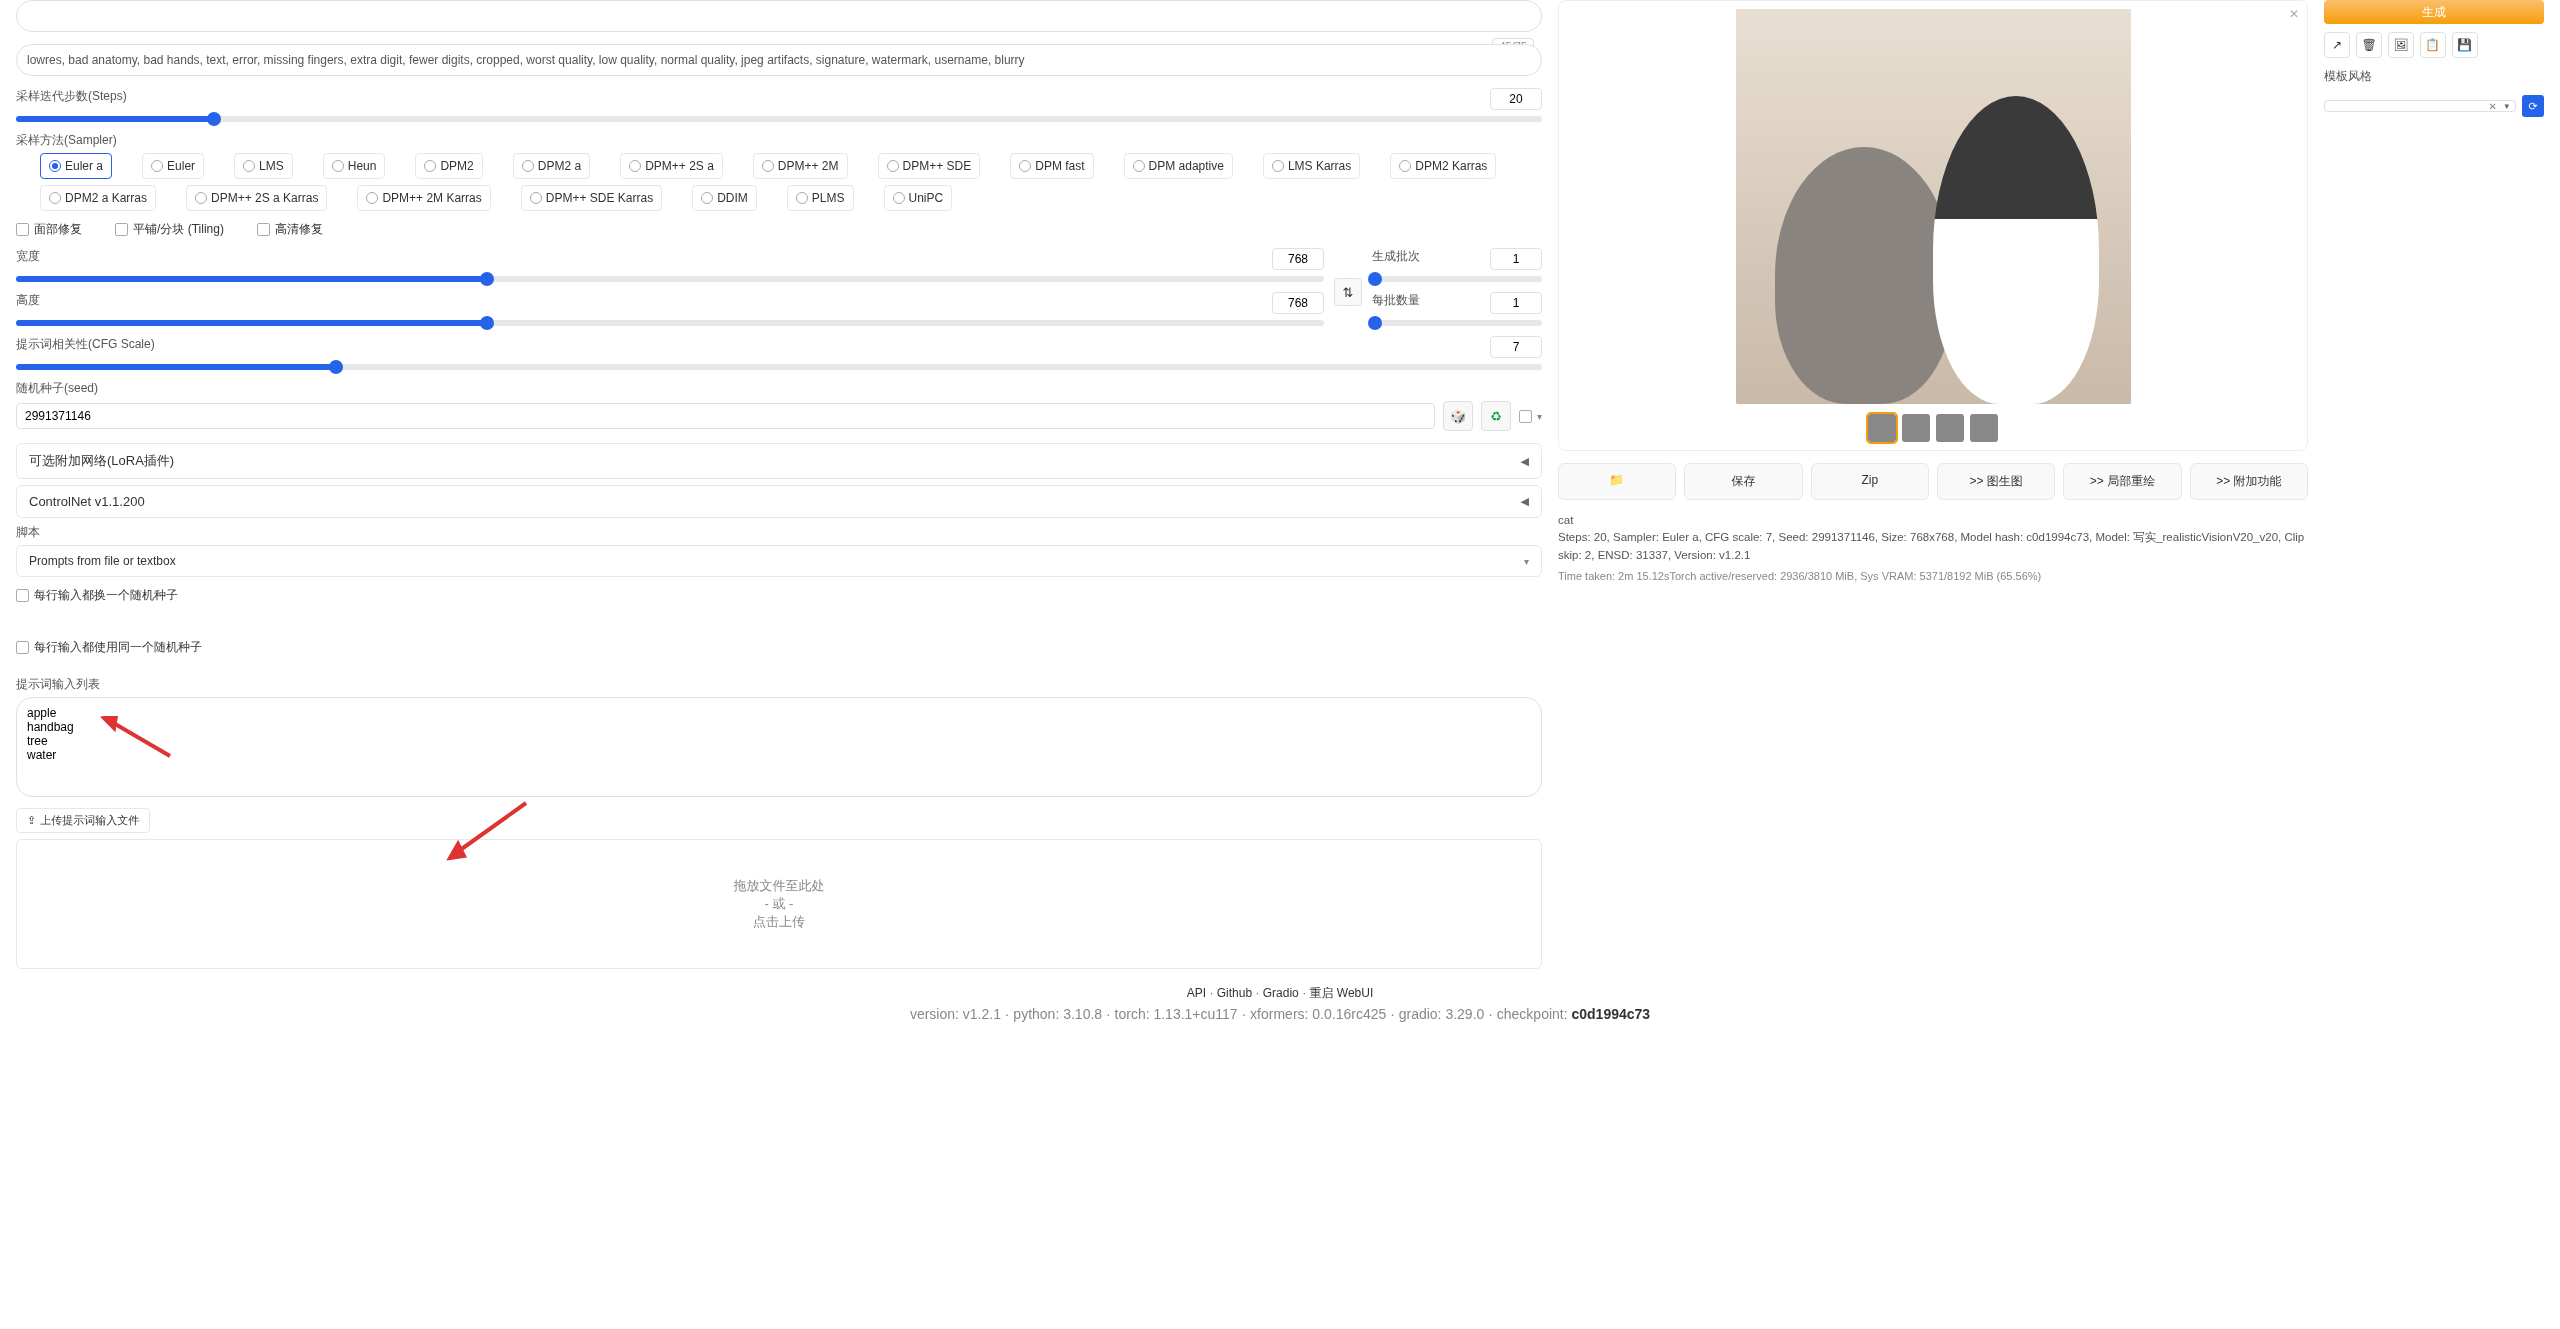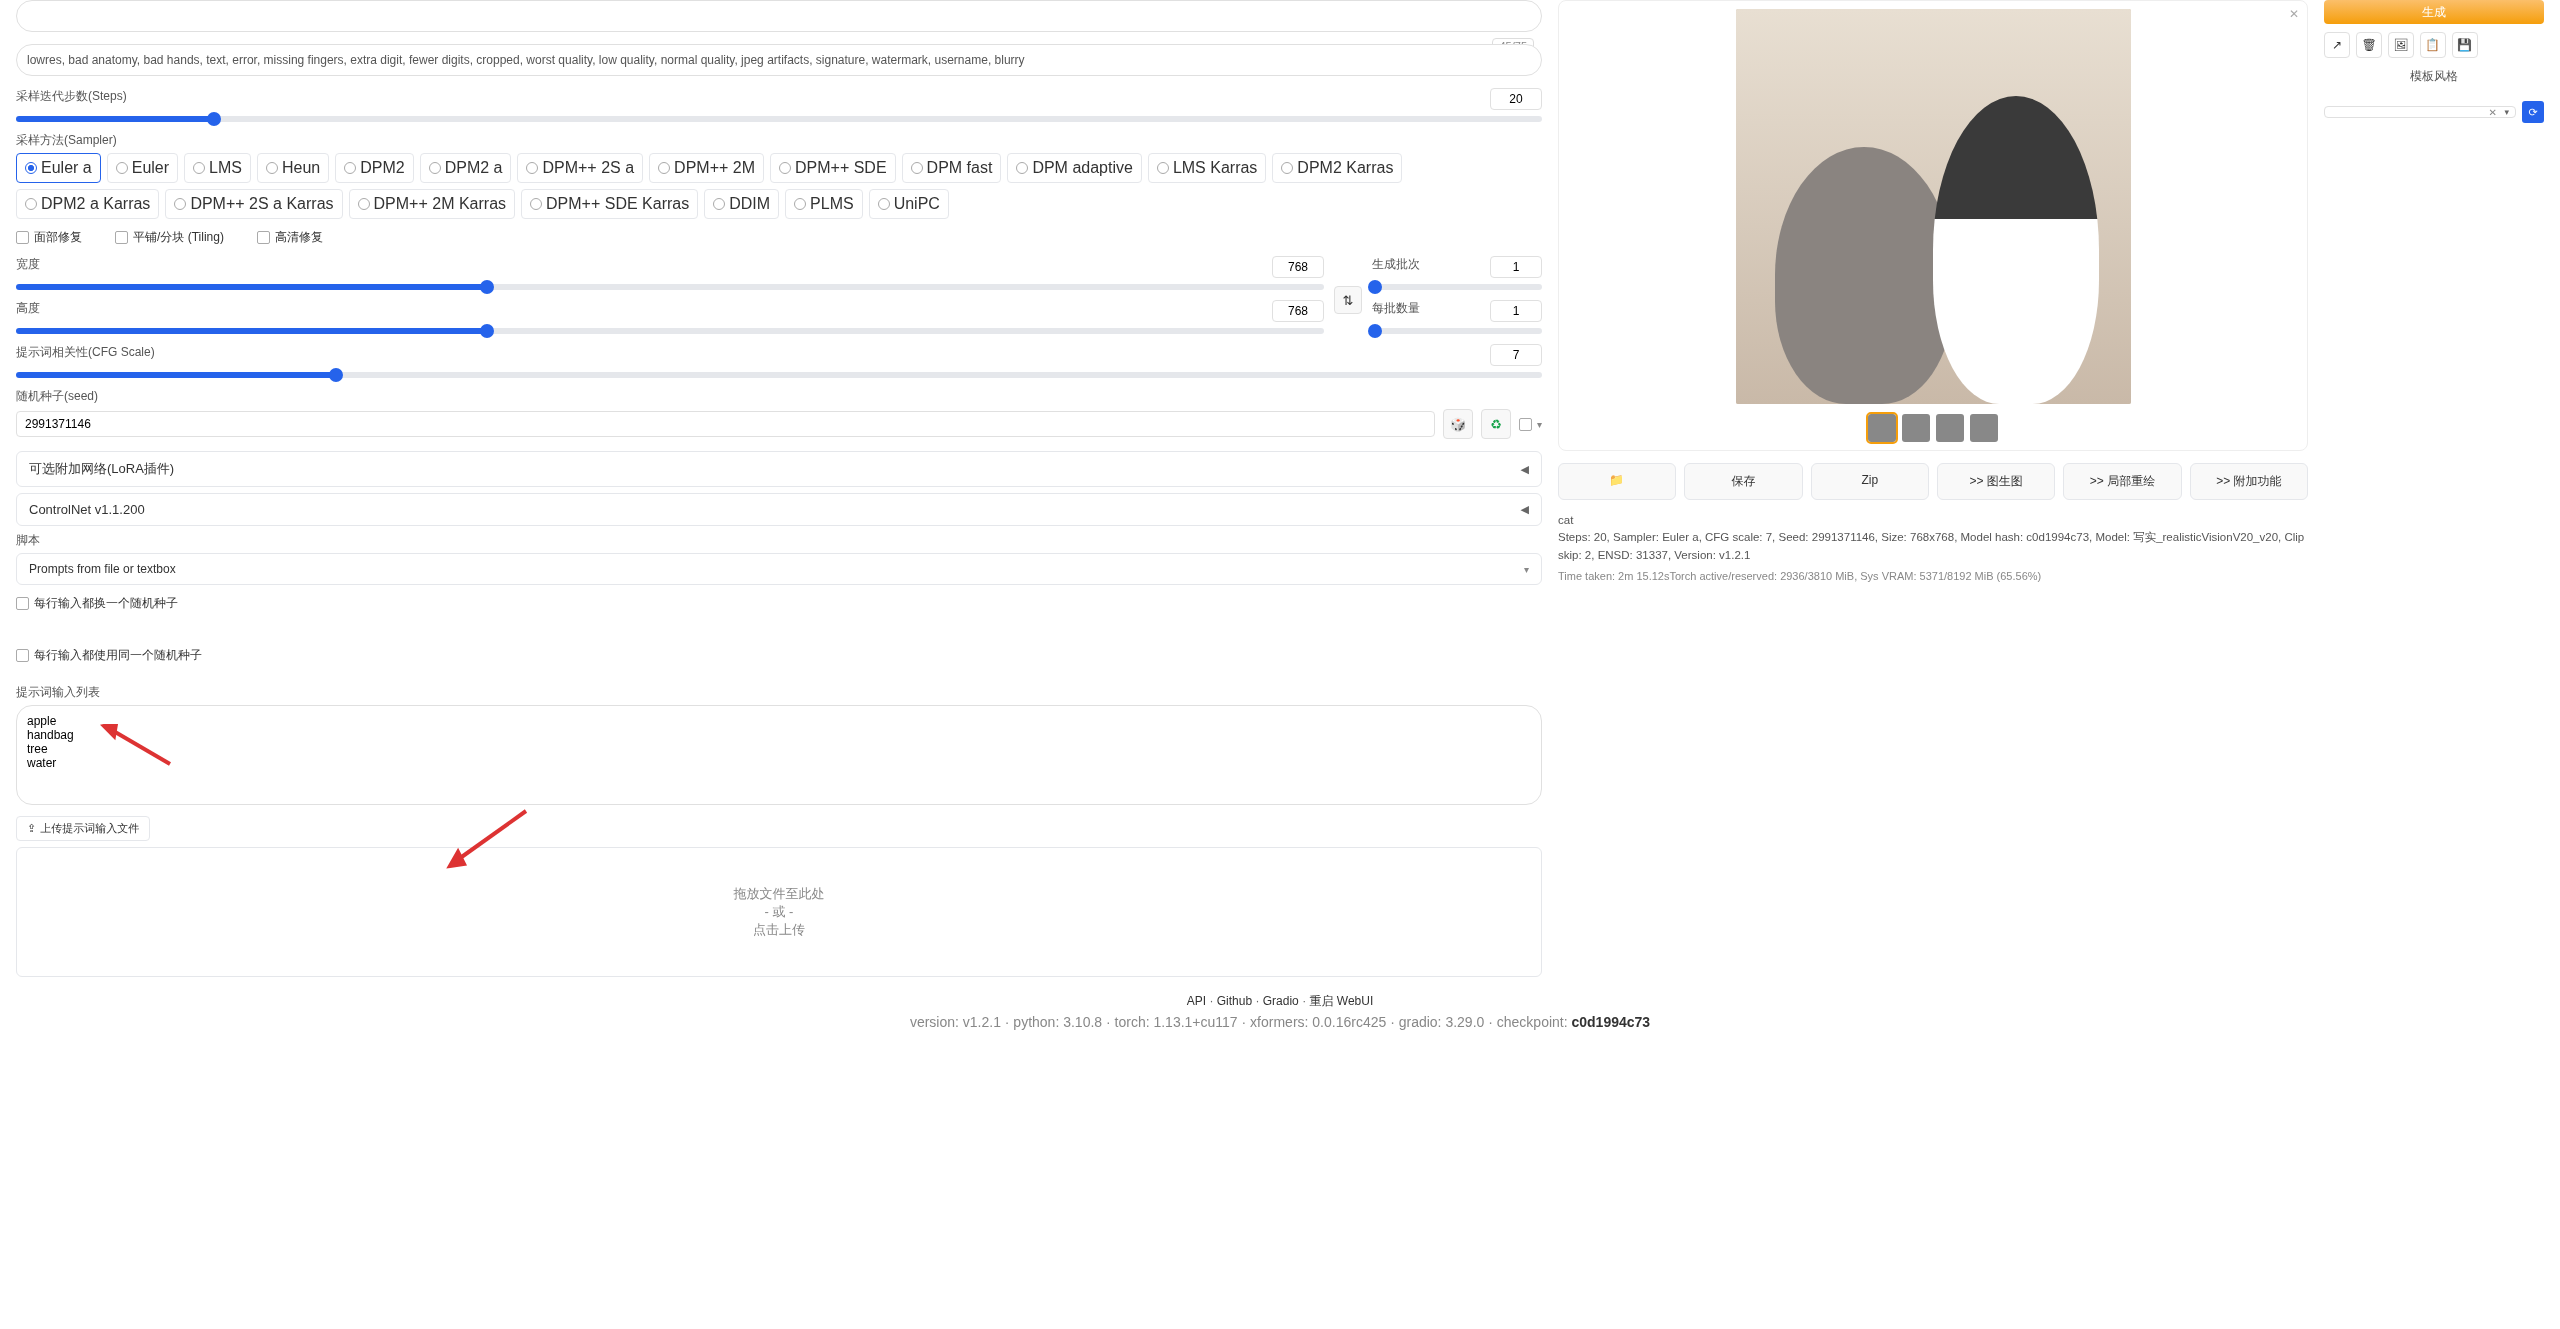--- a/index.html
+++ b/index.html
@@ -14,21 +14,21 @@
 .neg-prompt { color: #555; position: relative; }
 .counter { position: absolute; right: 8px; top: -6px; background: #fff; border: 1px solid #ddd; border-radius: 4px; padding: 1px 6px; font-size: 11px; color: #888; }
 
 .label { font-size: 12px; color: #555; margin-bottom: 4px; display: block; }
 .row { display: flex; align-items: center; gap: 8px; margin-bottom: 10px; }
 .numbox { width: 52px; border: 1px solid #e0e0e0; border-radius: 4px; padding: 3px 6px; text-align: center; font-size: 12px; background: #fff; }
 .slider { width: 100%; height: 6px; background: linear-gradient(to right, #2563eb var(--pct), #e5e7eb var(--pct)); border-radius: 3px; position: relative; margin-top: 6px; margin-bottom: 10px; }
 .slider .thumb { position: absolute; left: var(--pct); top: 50%; width: 14px; height: 14px; background: #2563eb; border-radius: 50%; transform: translate(-50%, -50%); }
 
 .radio-grid { display: flex; flex-wrap: wrap; gap: 6px; margin-bottom: 10px; }
-.radio { display: flex; align-items: center; gap: 4px; padding: 5px 8px; border: 1px solid #e5e7eb; border-radius: 4px; font-size: 16px; cursor: pointer; }
+.radio { display: flex; align-items: center; gap: 4px; padding: 5px 8px; border: 1px solid #e5e7eb; border-radius: 4px; font-size: 12px; cursor: pointer; margin-left: 24px; }
 .radio .dot { width: 12px; height: 12px; border: 1.5px solid #aaa; border-radius: 50%; }
 .radio.selected { border-color: #2563eb; }
 .radio.selected .dot { border-color: #2563eb; background: radial-gradient(circle, #2563eb 40%, #fff 45%); }
 
 .checkbox { display: flex; align-items: center; gap: 5px; font-size: 12px; }
 .checkbox .box { width: 13px; height: 13px; border: 1.5px solid #aaa; border-radius: 2px; }
 
 .dims-block { display: flex; gap: 10px; align-items: center; }
 .dims-left { flex: 1; }
 .dims-right { flex: 0 0 170px; }
@@ -59,21 +59,21 @@
 .thumb-img.sel { outline: 2px solid #f59e0b; }
 
 .action-row { display: flex; gap: 8px; margin-top: 12px; }
 .action-btn { flex: 1; border: 1px solid #e5e7eb; border-radius: 6px; padding: 9px 4px; text-align: center; font-size: 12px; cursor: pointer; background: #f9f9f9; }
 .info-block { margin-top: 12px; font-size: 11.5px; color: #555; line-height: 1.5; }
 .info-block .stat { color: #888; font-size: 11px; margin-top: 4px; }
 
 .generate-btn { width: 100%; height: 24px; border-radius: 4px; background: linear-gradient(#fbbf6a, #f59e0b); border: none; color: #fff; font-size: 12px; cursor: pointer; margin-bottom: 8px; }
 .tool-row { display: flex; gap: 6px; margin-bottom: 10px; }
 .tool-btn { width: 26px; height: 26px; border: 1px solid #e0e0e0; border-radius: 4px; background: #fff; display: flex; align-items: center; justify-content: center; font-size: 12px; cursor: pointer; }
-.style-label { font-size: 12px; color: #555; margin-bottom: 16px; text-align: center; }
+.style-label { font-size: 12px; color: #555; margin-bottom: 10px; }
 .style-select { display: flex; align-items: center; gap: 6px; }
 .style-input { flex: 1; border: 1px solid #e0e0e0; border-radius: 4px; padding: 5px 8px; font-size: 11px; position: relative; }
 .style-x { position: absolute; right: 18px; top: 50%; transform: translateY(-50%); font-size: 10px; color: #888; cursor: pointer; }
 .style-caret { position: absolute; right: 6px; top: 50%; transform: translateY(-50%); font-size: 9px; color: #666; }
 .refresh-btn { width: 22px; height: 22px; border-radius: 3px; background: #2563eb; color: #fff; display: flex; align-items: center; justify-content: center; font-size: 11px; cursor: pointer; }
 
 .footer { text-align: center; padding: 16px; font-size: 12px; color: #666; }
 .footer a { color: #333; text-decoration: none; }
 .footer .ver { font-size: 14px; color: #888; margin-top: 4px; }
 .footer .ver b { color: #333; }

